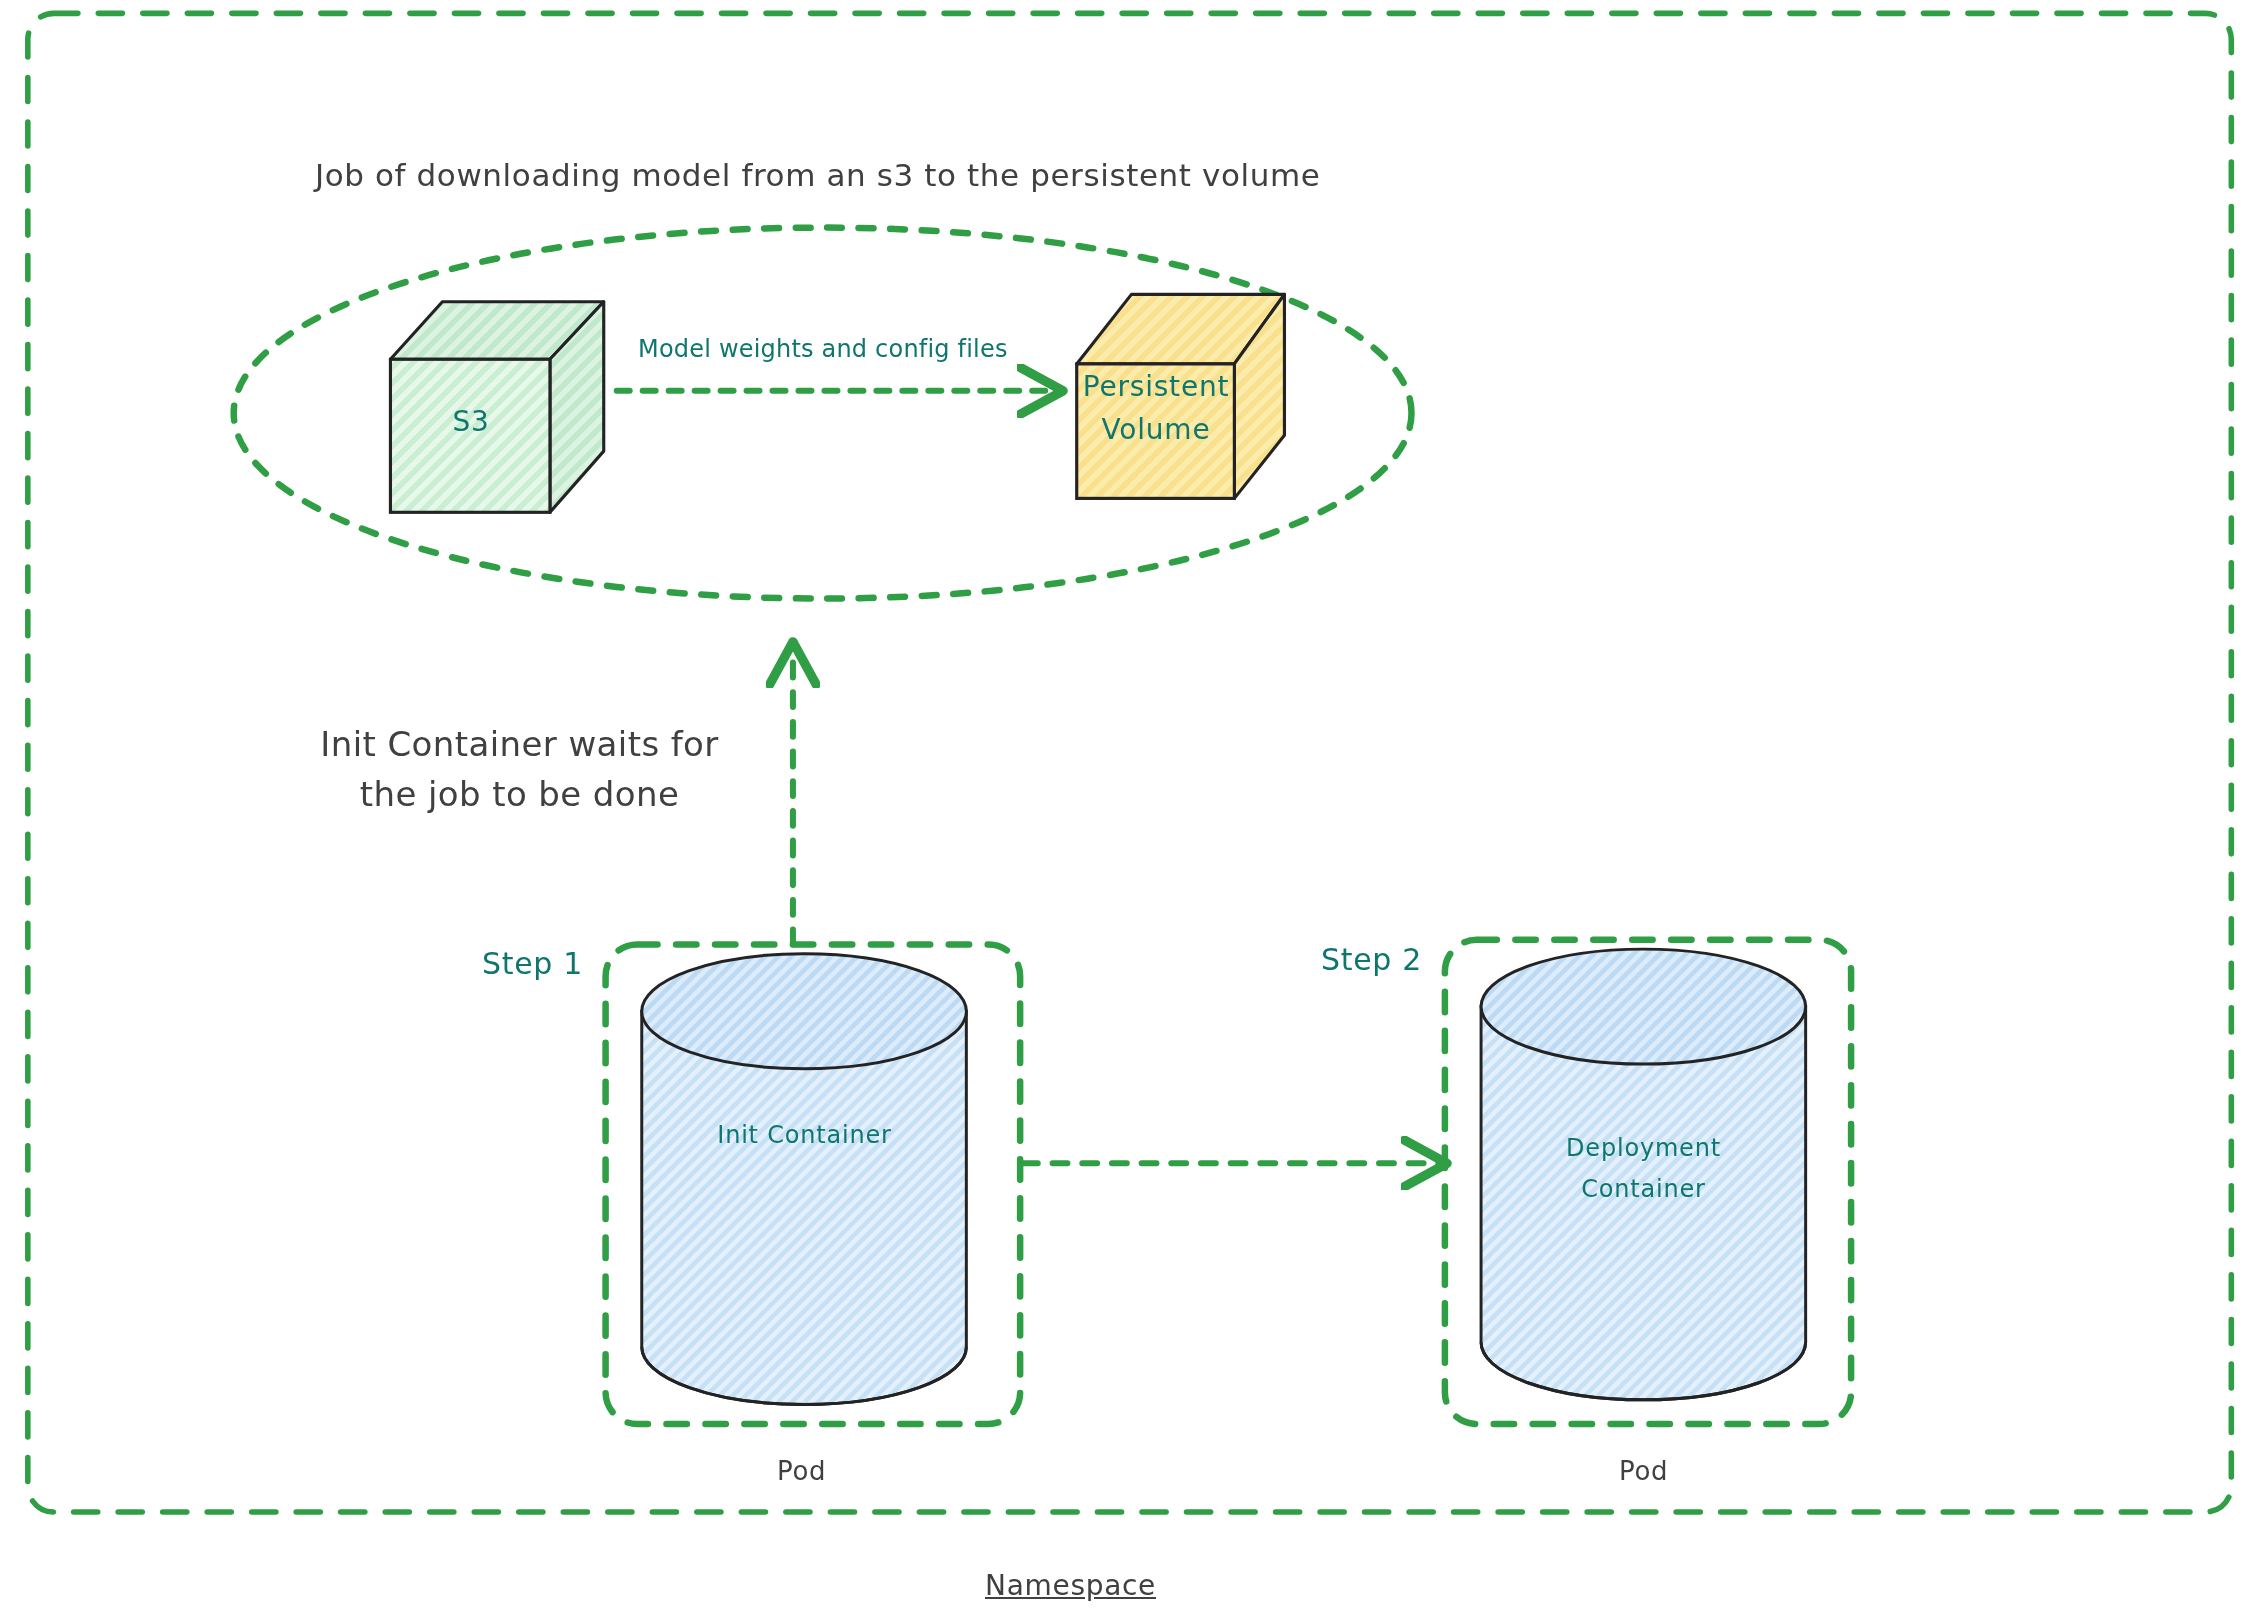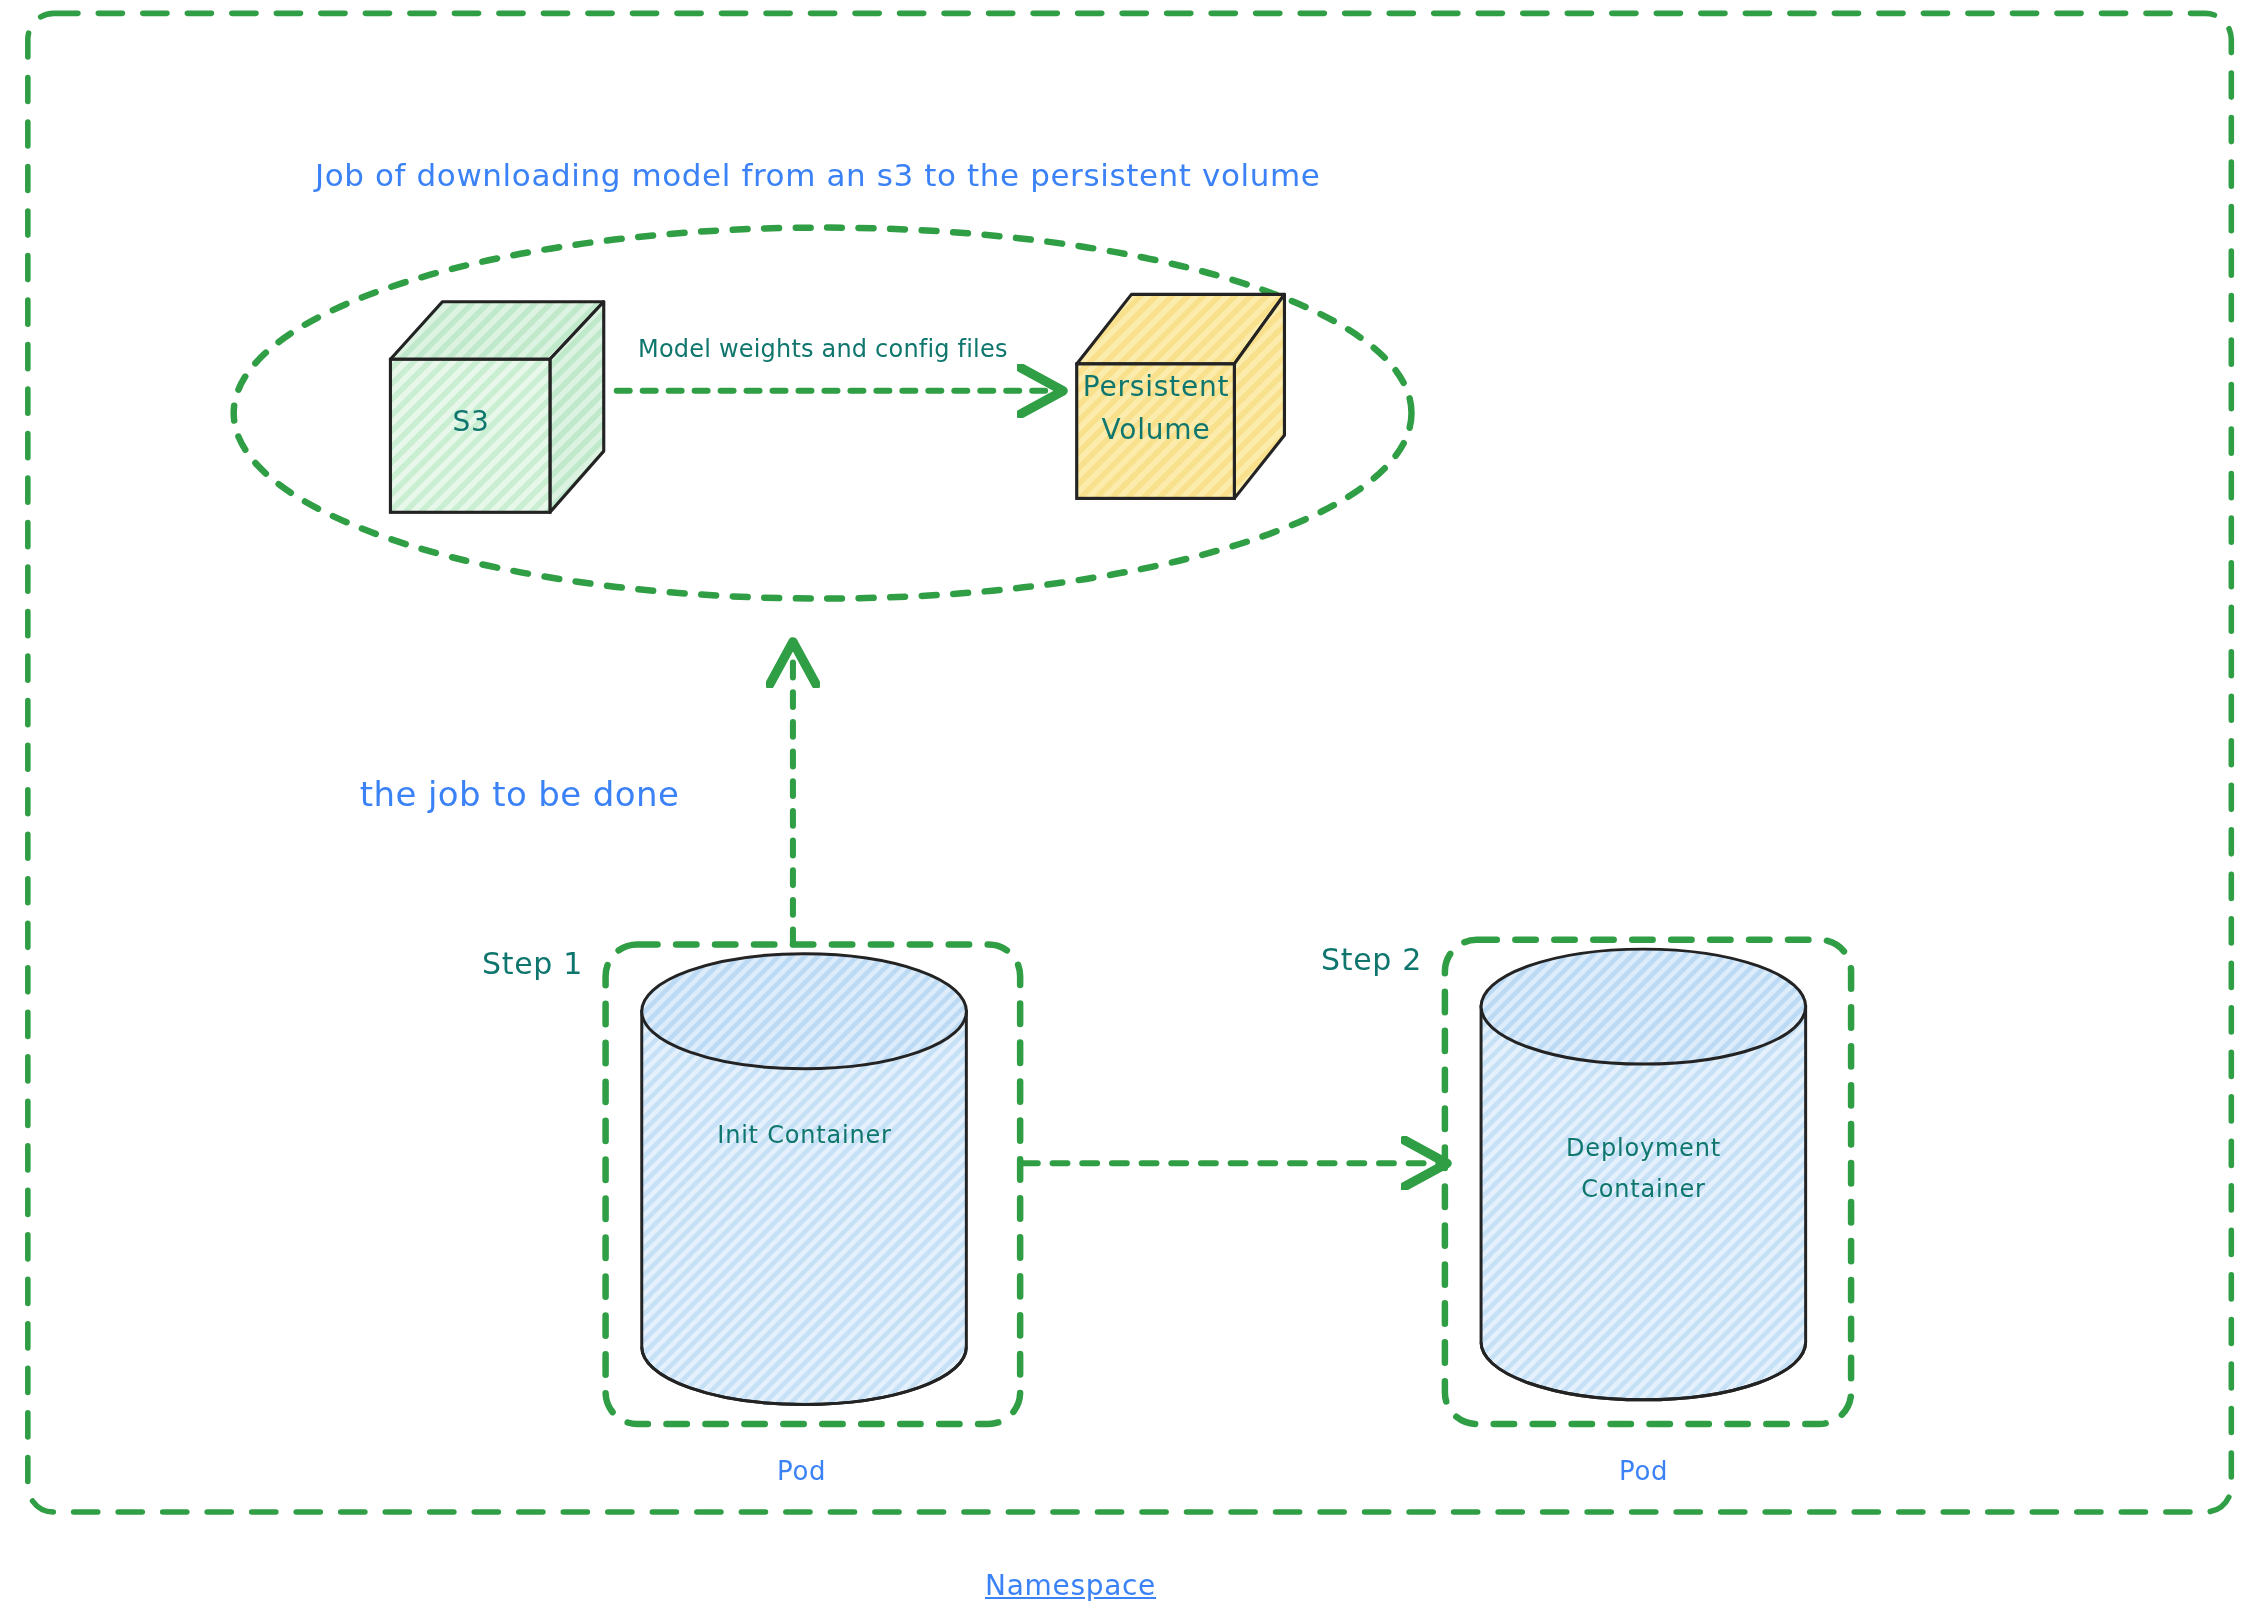--- a/index.html
+++ b/index.html
@@ -26,21 +26,21 @@
   }
   .hand {
     font-family: "DejaVu Sans", sans-serif;
     font-weight: 400;
   }
   .txt {
     position: absolute;
     white-space: pre;
     line-height: 1.25;
   }
-  .green-txt { color: #3b82f6; }
+  .green-txt { color: #404040; }
   .black-txt { color: #0f766e; }
 
   .title-txt {
     font-size: 31px;
     letter-spacing: 0.6px;
   }
   .edge-label {
     font-size: 24px;
     letter-spacing: 0.2px;
   }
@@ -167,20 +167,21 @@
   <div class="txt hand green-txt title-txt" style="left:315px; top:156px;">Job of downloading model from an s3 to the persistent volume</div>
 
   <div class="txt hand black-txt cube-label" style="left:391px; top:404px; width:160px;">S3</div>
 
   <div class="txt hand black-txt edge-label" style="left:638px; top:334px;">Model weights and config files</div>
 
   <div class="txt hand black-txt cube-label" style="left:1065px; top:369px; width:182px;">Persistent</div>
 
   <div class="txt hand black-txt cube-label" style="left:1065px; top:412px; width:182px;">Volume</div>
 
+  <div class="txt hand green-txt big-note" style="left:269px; top:723px; width:501px;">Init Container waits for</div>
 
   <div class="txt hand green-txt big-note" style="left:269px; top:773px; width:501px;">the job to be done</div>
 
   <div class="txt hand black-txt step-label" style="left:482px; top:945px;">Step 1</div>
 
   <div class="txt hand black-txt node-label" style="left:642px; top:1120px; width:325px;">Init Container</div>
 
   <div class="txt hand green-txt pod-label" style="left:777px; top:1455px;">Pod</div>
 
   <div class="txt hand black-txt step-label" style="left:1321px; top:941px;">Step 2</div>

